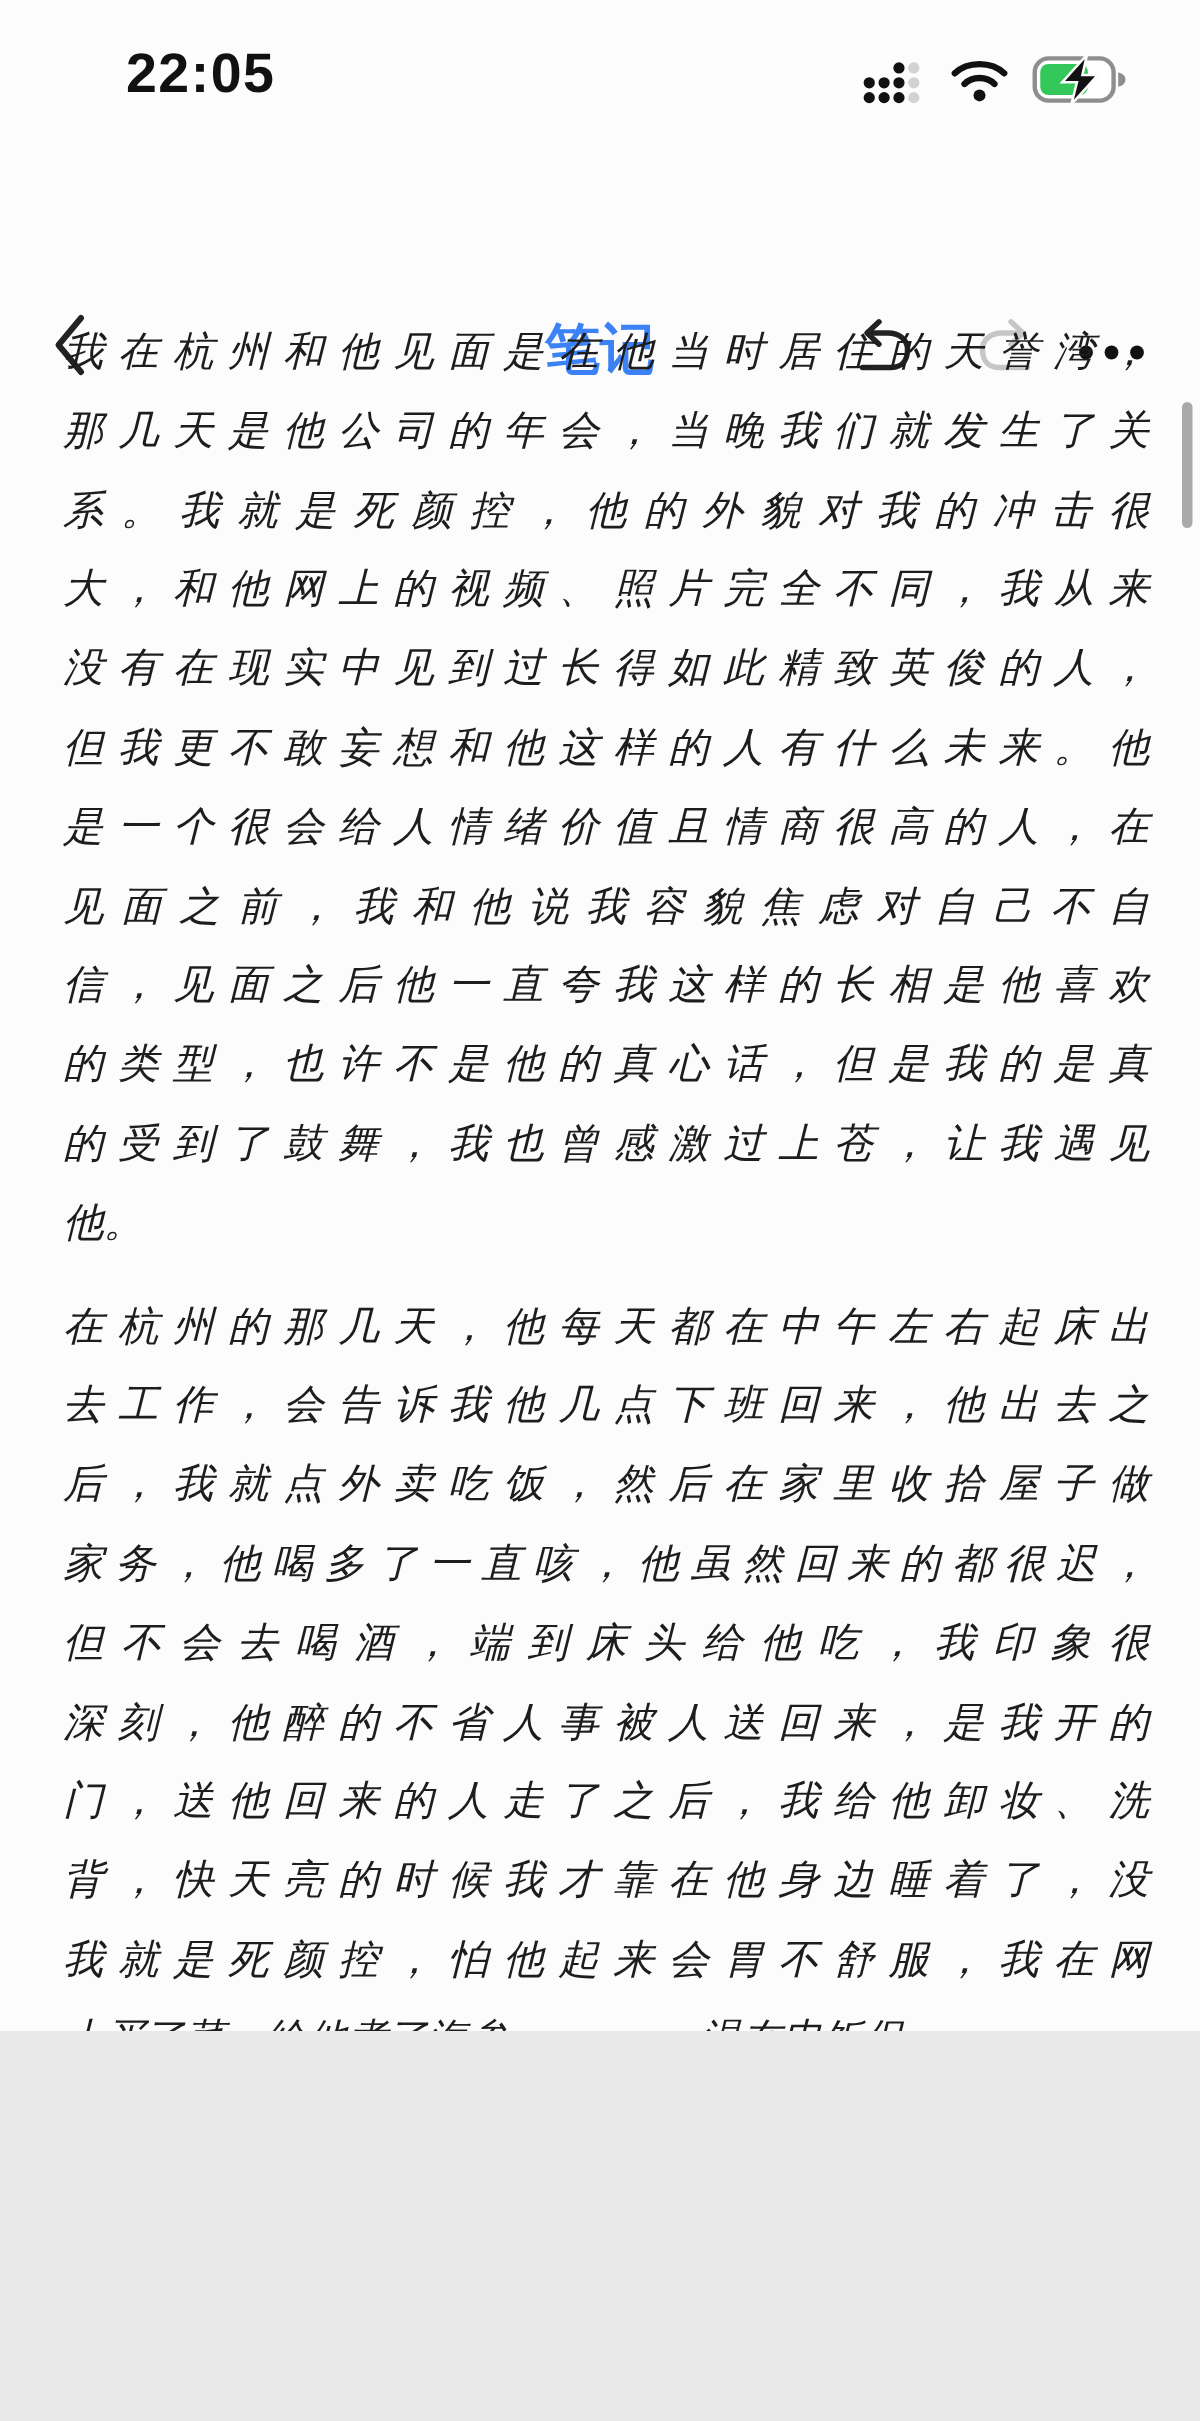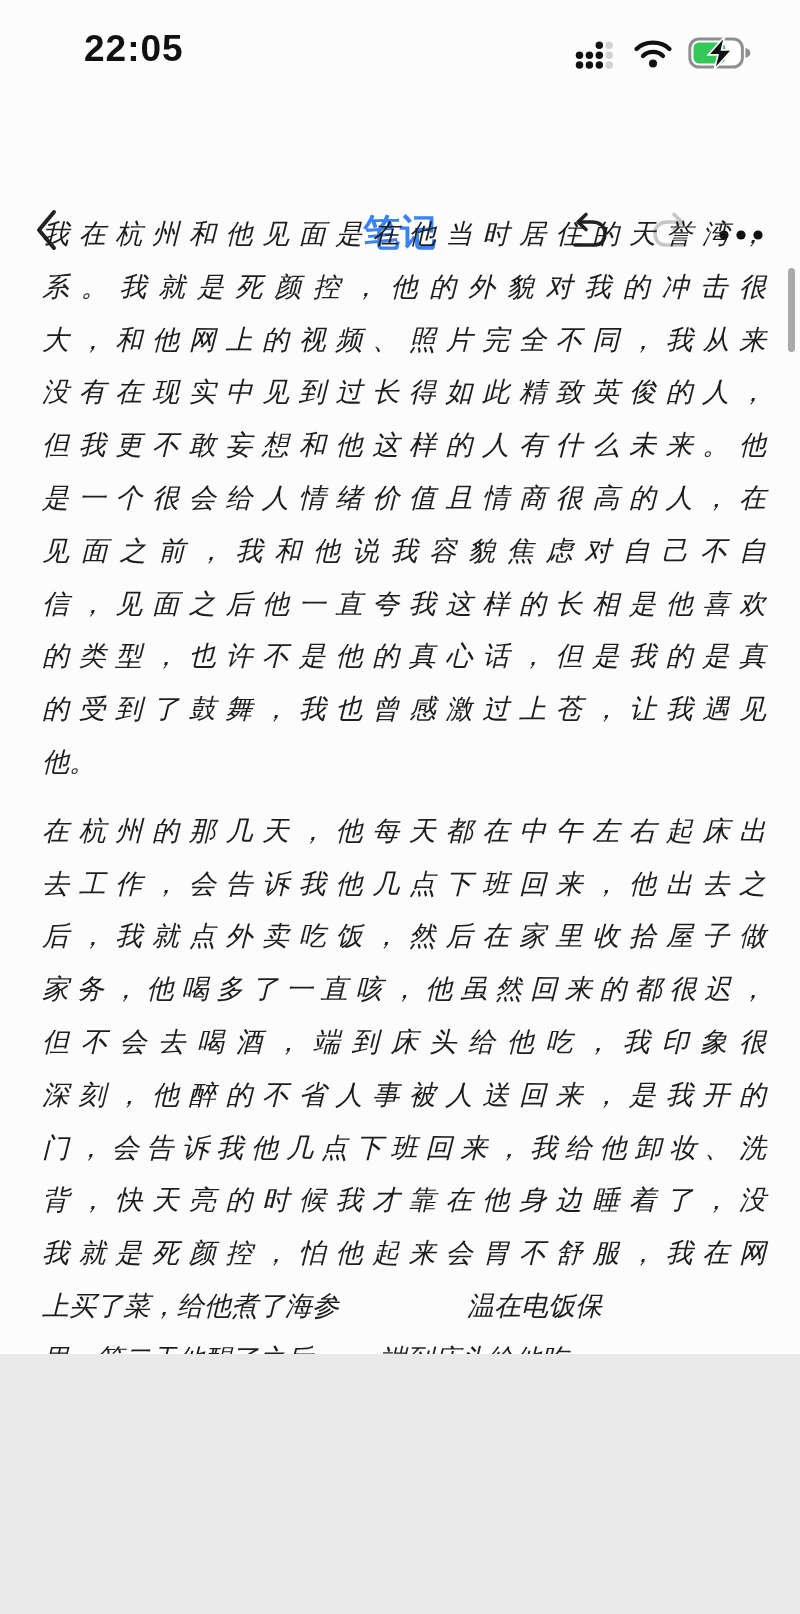--- a/index.html
+++ b/index.html
@@ -124,38 +124,39 @@
       <svg width="52" height="46" viewBox="0 0 52 46">
         <circle cx="8" cy="25" r="4.6" fill="#111"></circle>
           <circle cx="25" cy="25" r="4.6" fill="#111"></circle>
           <circle cx="42" cy="25" r="4.6" fill="#111"></circle>
       </svg>
     </div>
   </div>
 
   <div class="content">
     <div class="line j">我在杭州和他见面是在他当时居住的天誉湾，</div>
+    <div class="line j">那几天是他公司的年会，当晚我们就发生了关</div>
     <div class="line j">系。我就是死颜控，他的外貌对我的冲击很</div>
     <div class="line j">大，和他网上的视频、照片完全不同，我从来</div>
     <div class="line j">没有在现实中见到过长得如此精致英俊的人，</div>
     <div class="line j">但我更不敢妄想和他这样的人有什么未来。他</div>
     <div class="line j">是一个很会给人情绪价值且情商很高的人，在</div>
     <div class="line j">见面之前，我和他说我容貌焦虑对自己不自</div>
     <div class="line j">信，见面之后他一直夸我这样的长相是他喜欢</div>
     <div class="line j">的类型，也许不是他的真心话，但是我的是真</div>
     <div class="line j">的受到了鼓舞，我也曾感激过上苍，让我遇见</div>
     <div class="line">他。</div>
 
     <div class="line j pgap">在杭州的那几天，他每天都在中午左右起床出</div>
     <div class="line j">去工作，会告诉我他几点下班回来，他出去之</div>
     <div class="line j">后，我就点外卖吃饭，然后在家里收拾屋子做</div>
     <div class="line j">家务，他喝多了一直咳，他虽然回来的都很迟，</div>
     <div class="line j">但不会去喝酒，端到床头给他吃，我印象很</div>
     <div class="line j">深刻，他醉的不省人事被人送回来，是我开的</div>
-    <div class="line j">门，会告诉我他几点下班回来，我给他卸妆、洗</div>
+    <div class="line j">门，送他回来的人走了之后，我给他卸妆、洗</div>
     <div class="line j">背，快天亮的时候我才靠在他身边睡着了，没</div>
     <div class="line j">我就是死颜控，怕他起来会胃不舒服，我在网</div>
 
     <div class="line"><span>上买了菜，给他煮了海参</span><span class="sp1"></span><span>温在电饭保</span></div>
     <div class="line"><span>里。第二天他醒了之后，</span><span class="sp2"></span><span>端到床头给他吃，</span></div>
     <div class="line">收拾好厨房之后，我离开了杭州,</div>
     <div class="line">再见面的。</div>
   </div>
 
   <div class="ghostline g1">喜透服，我在网</div>

